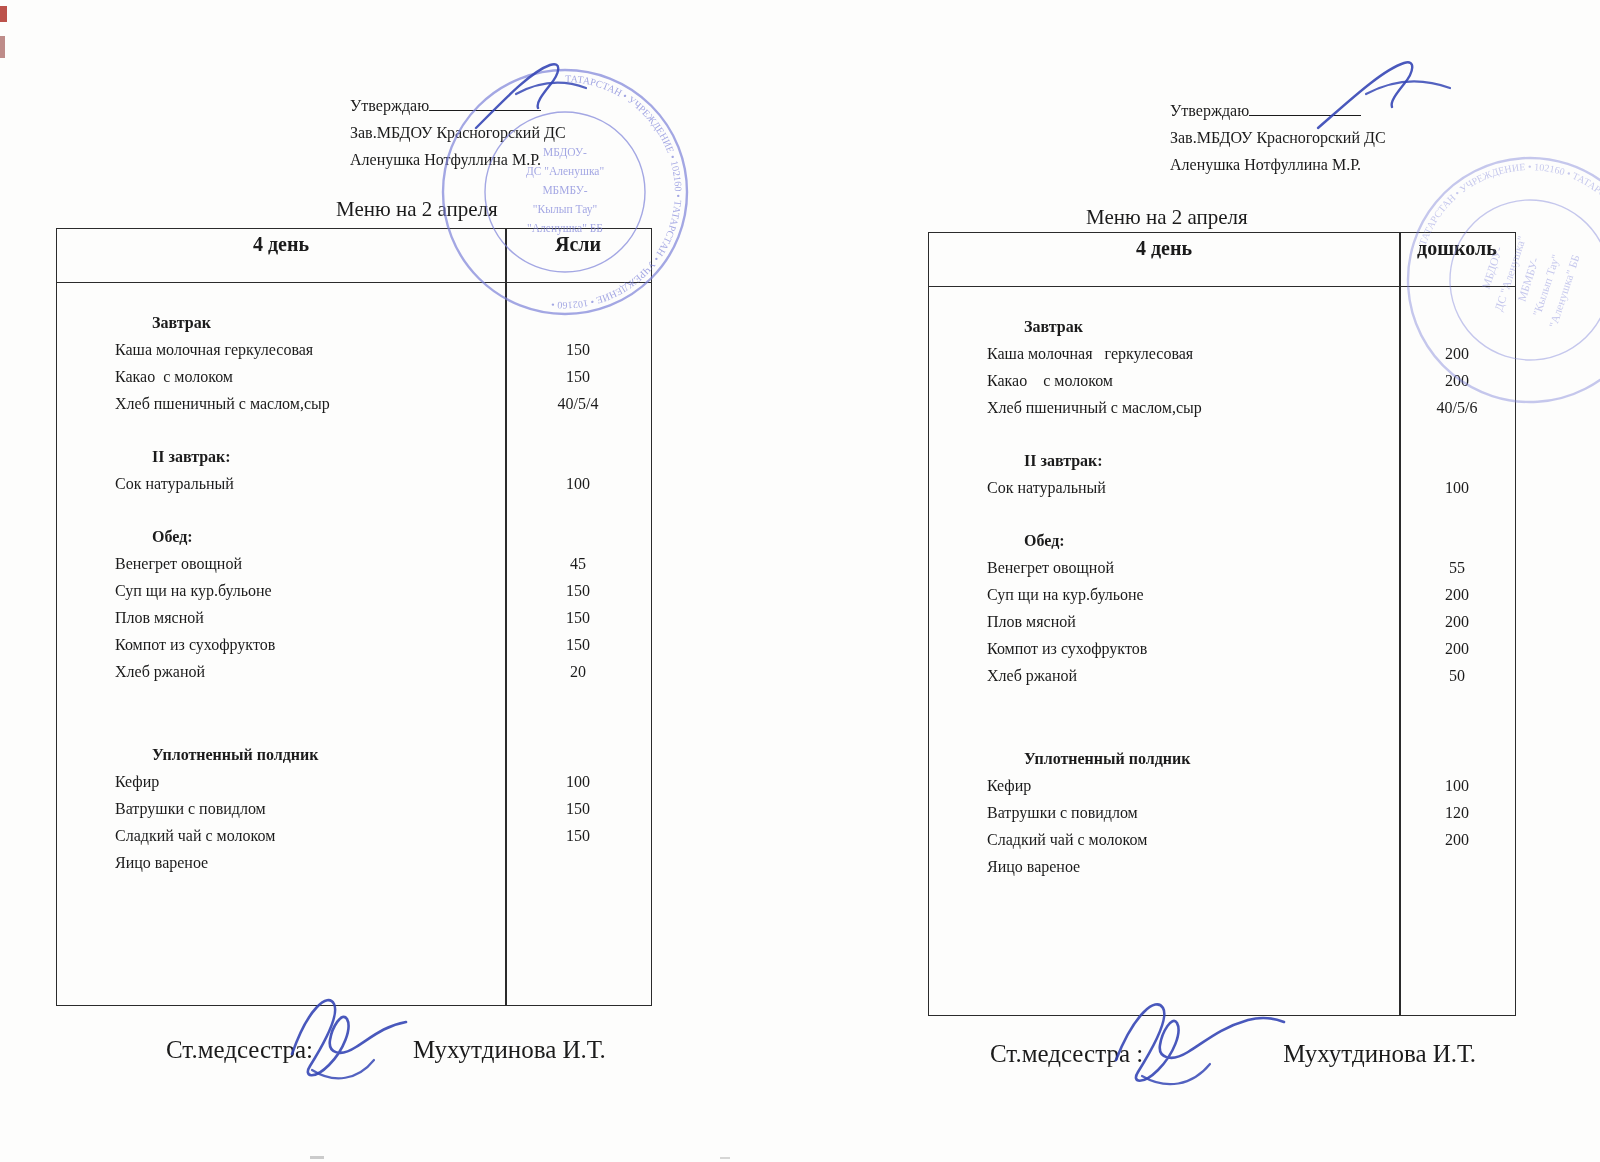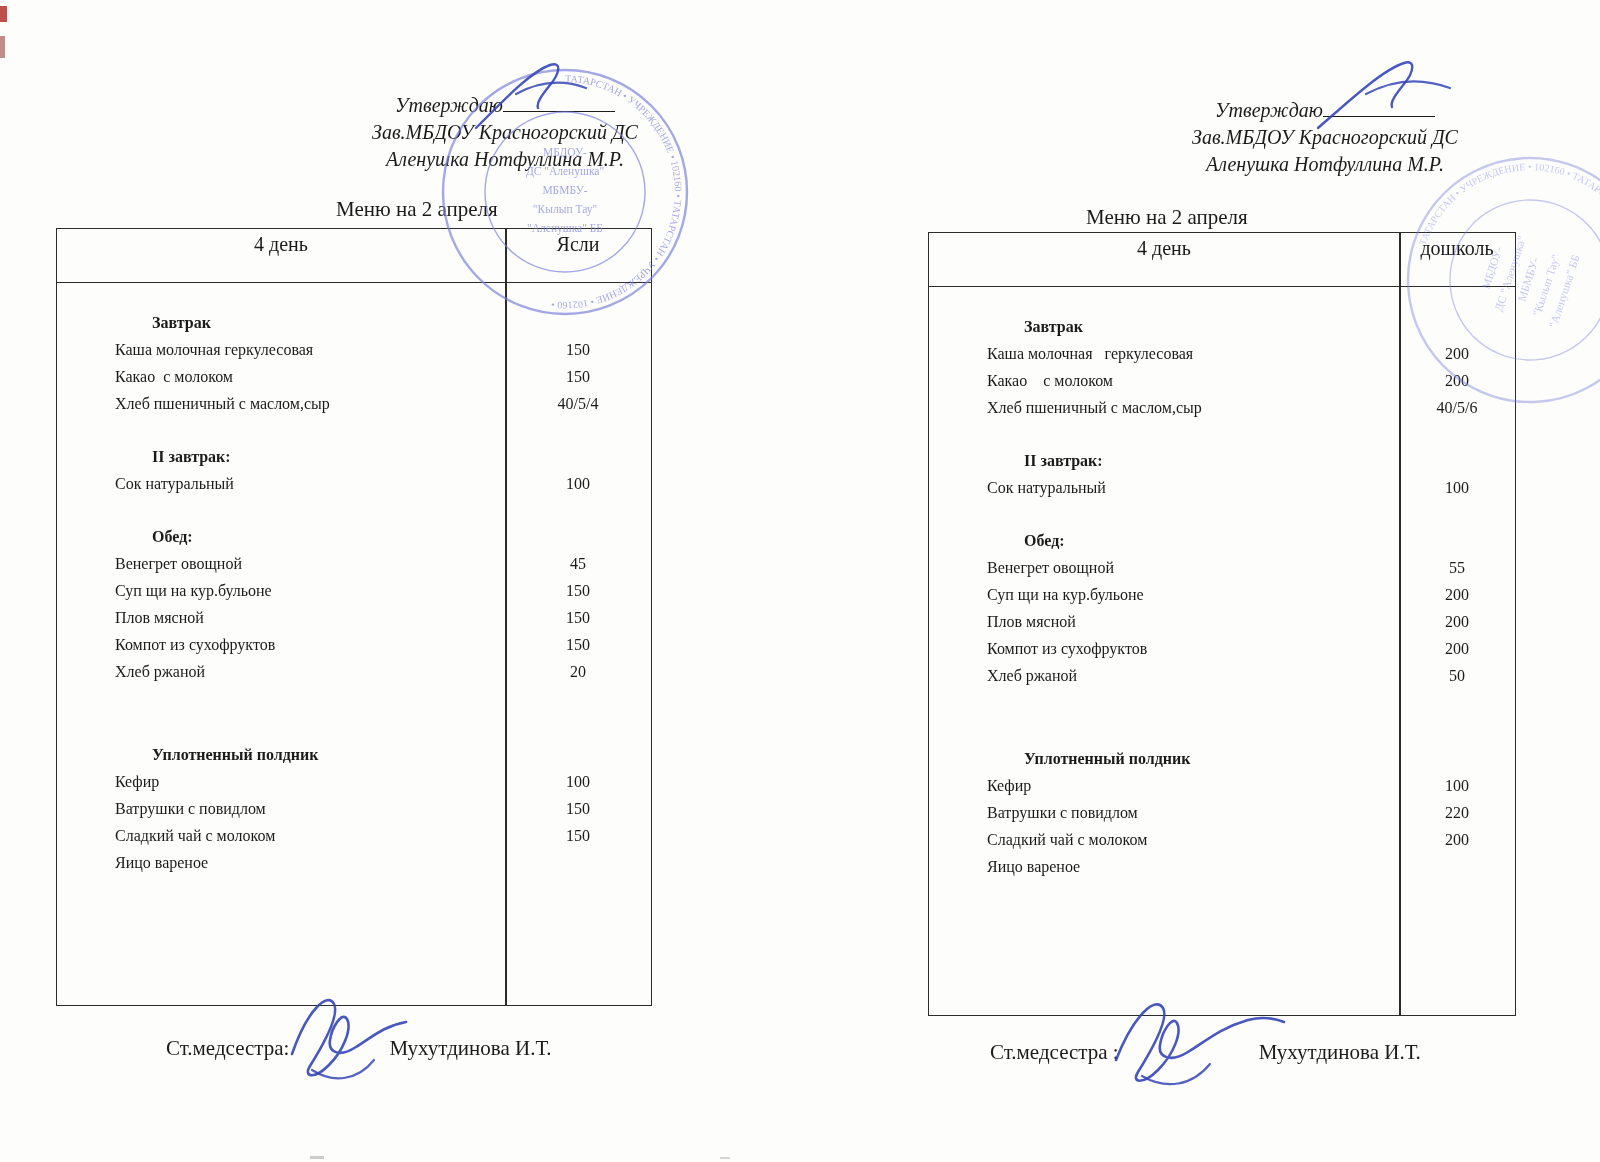--- a/index.html
+++ b/index.html
@@ -3,49 +3,49 @@
 <meta charset="utf-8">
 <style>
   html,body { margin:0; padding:0; }
   body {
     width:1600px; height:1162px; position:relative; overflow:hidden;
     background:#fdfdfc; color:#1b1b1b;
     font-family:"Liberation Serif","DejaVu Serif",serif;
   }
 
   
-  .header-block { position:absolute; width:310px; text-align:center; font-size:20px; line-height:27px;font-style:italic; }
+  .header-block { position:absolute; width:310px; text-align:left; font-size:16px; line-height:27px; }
   #hdrL { left:350px; top:92px; }
   #hdrR { left:1170px; top:97px; }
   .u-line { display:inline-block; width:112px; height:14px; border-bottom:1.6px solid #1b1b1b; }
 
   
   .menu-title { position:absolute; font-weight:normal; font-size:21px; }
   #titleL { left:336px; top:197px; }
   #titleR { left:1086px; top:205px; }
 
   
   .menu-table { position:absolute; border:1.6px solid #2b2b2b; box-sizing:border-box; }
   #tableL { left:56px;  top:228px; width:596px; height:778px; --col1:448px; }
   #tableR { left:928px; top:232px; width:588px; height:784px; --col1:470px; }
   .vdiv { position:absolute; top:0; bottom:0; left:var(--col1); width:1.6px; background:#2b2b2b; }
-  .thead { display:flex; height:54px; border-bottom:1.6px solid #2b2b2b; box-sizing:border-box; font-size:20px; padding-top:4px; }
+  .thead { display:flex; height:54px; border-bottom:1.6px solid #2b2b2b; box-sizing:border-box; font-size:20px; padding-top:4px;font-weight:bold; }
   .th1 { width:var(--col1); text-align:center; }
   .th2 { flex:1; text-align:center; }
   .tbody { padding-top:26px; font-size:16px; line-height:27px; }
   .section { margin-top:26px; }
   .section:first-child { margin-top:0; }
   .section:nth-child(4) { margin-top:56px; }
   .sec-heading { font-weight:bold; padding-left:95px; }
   .row { display:flex; }
   .iname { width:var(--col1); padding-left:58px; box-sizing:border-box; white-space:pre-wrap; }
   .iqty { flex:1; text-align:center; }
 
   
-  .sig-line { position:absolute; font-size:21px; white-space:nowrap; }
+  .sig-line { position:absolute; font-size:25px; white-space:nowrap; }
   #sigL { left:166px; top:1036px; }
   #sigR { left:990px; top:1040px; }
   .sig-spacer { display:inline-block; width:100px; }
   #sigR .sig-spacer { width:140px; }
   .sig-svg { position:absolute; top:-46px; }
   #sigL .sig-svg { left:116px; }
   #sigR .sig-svg { left:118px; }
 
   
   .stamp { position:absolute; }
@@ -216,21 +216,21 @@
         </div>
       </div>
       <div class="section">
         <div class="sec-heading">Уплотненный полдник</div>
         <div class="row">
           <div class="iname">Кефир</div>
           <div class="iqty">100</div>
         </div>
         <div class="row">
           <div class="iname">Ватрушки с повидлом</div>
-          <div class="iqty">220</div>
+          <div class="iqty">120</div>
         </div>
         <div class="row">
           <div class="iname">Сладкий чай с молоком</div>
           <div class="iqty">200</div>
         </div>
         <div class="row">
           <div class="iname">Яицо вареное</div>
           <div class="iqty"></div>
         </div>
       </div>

